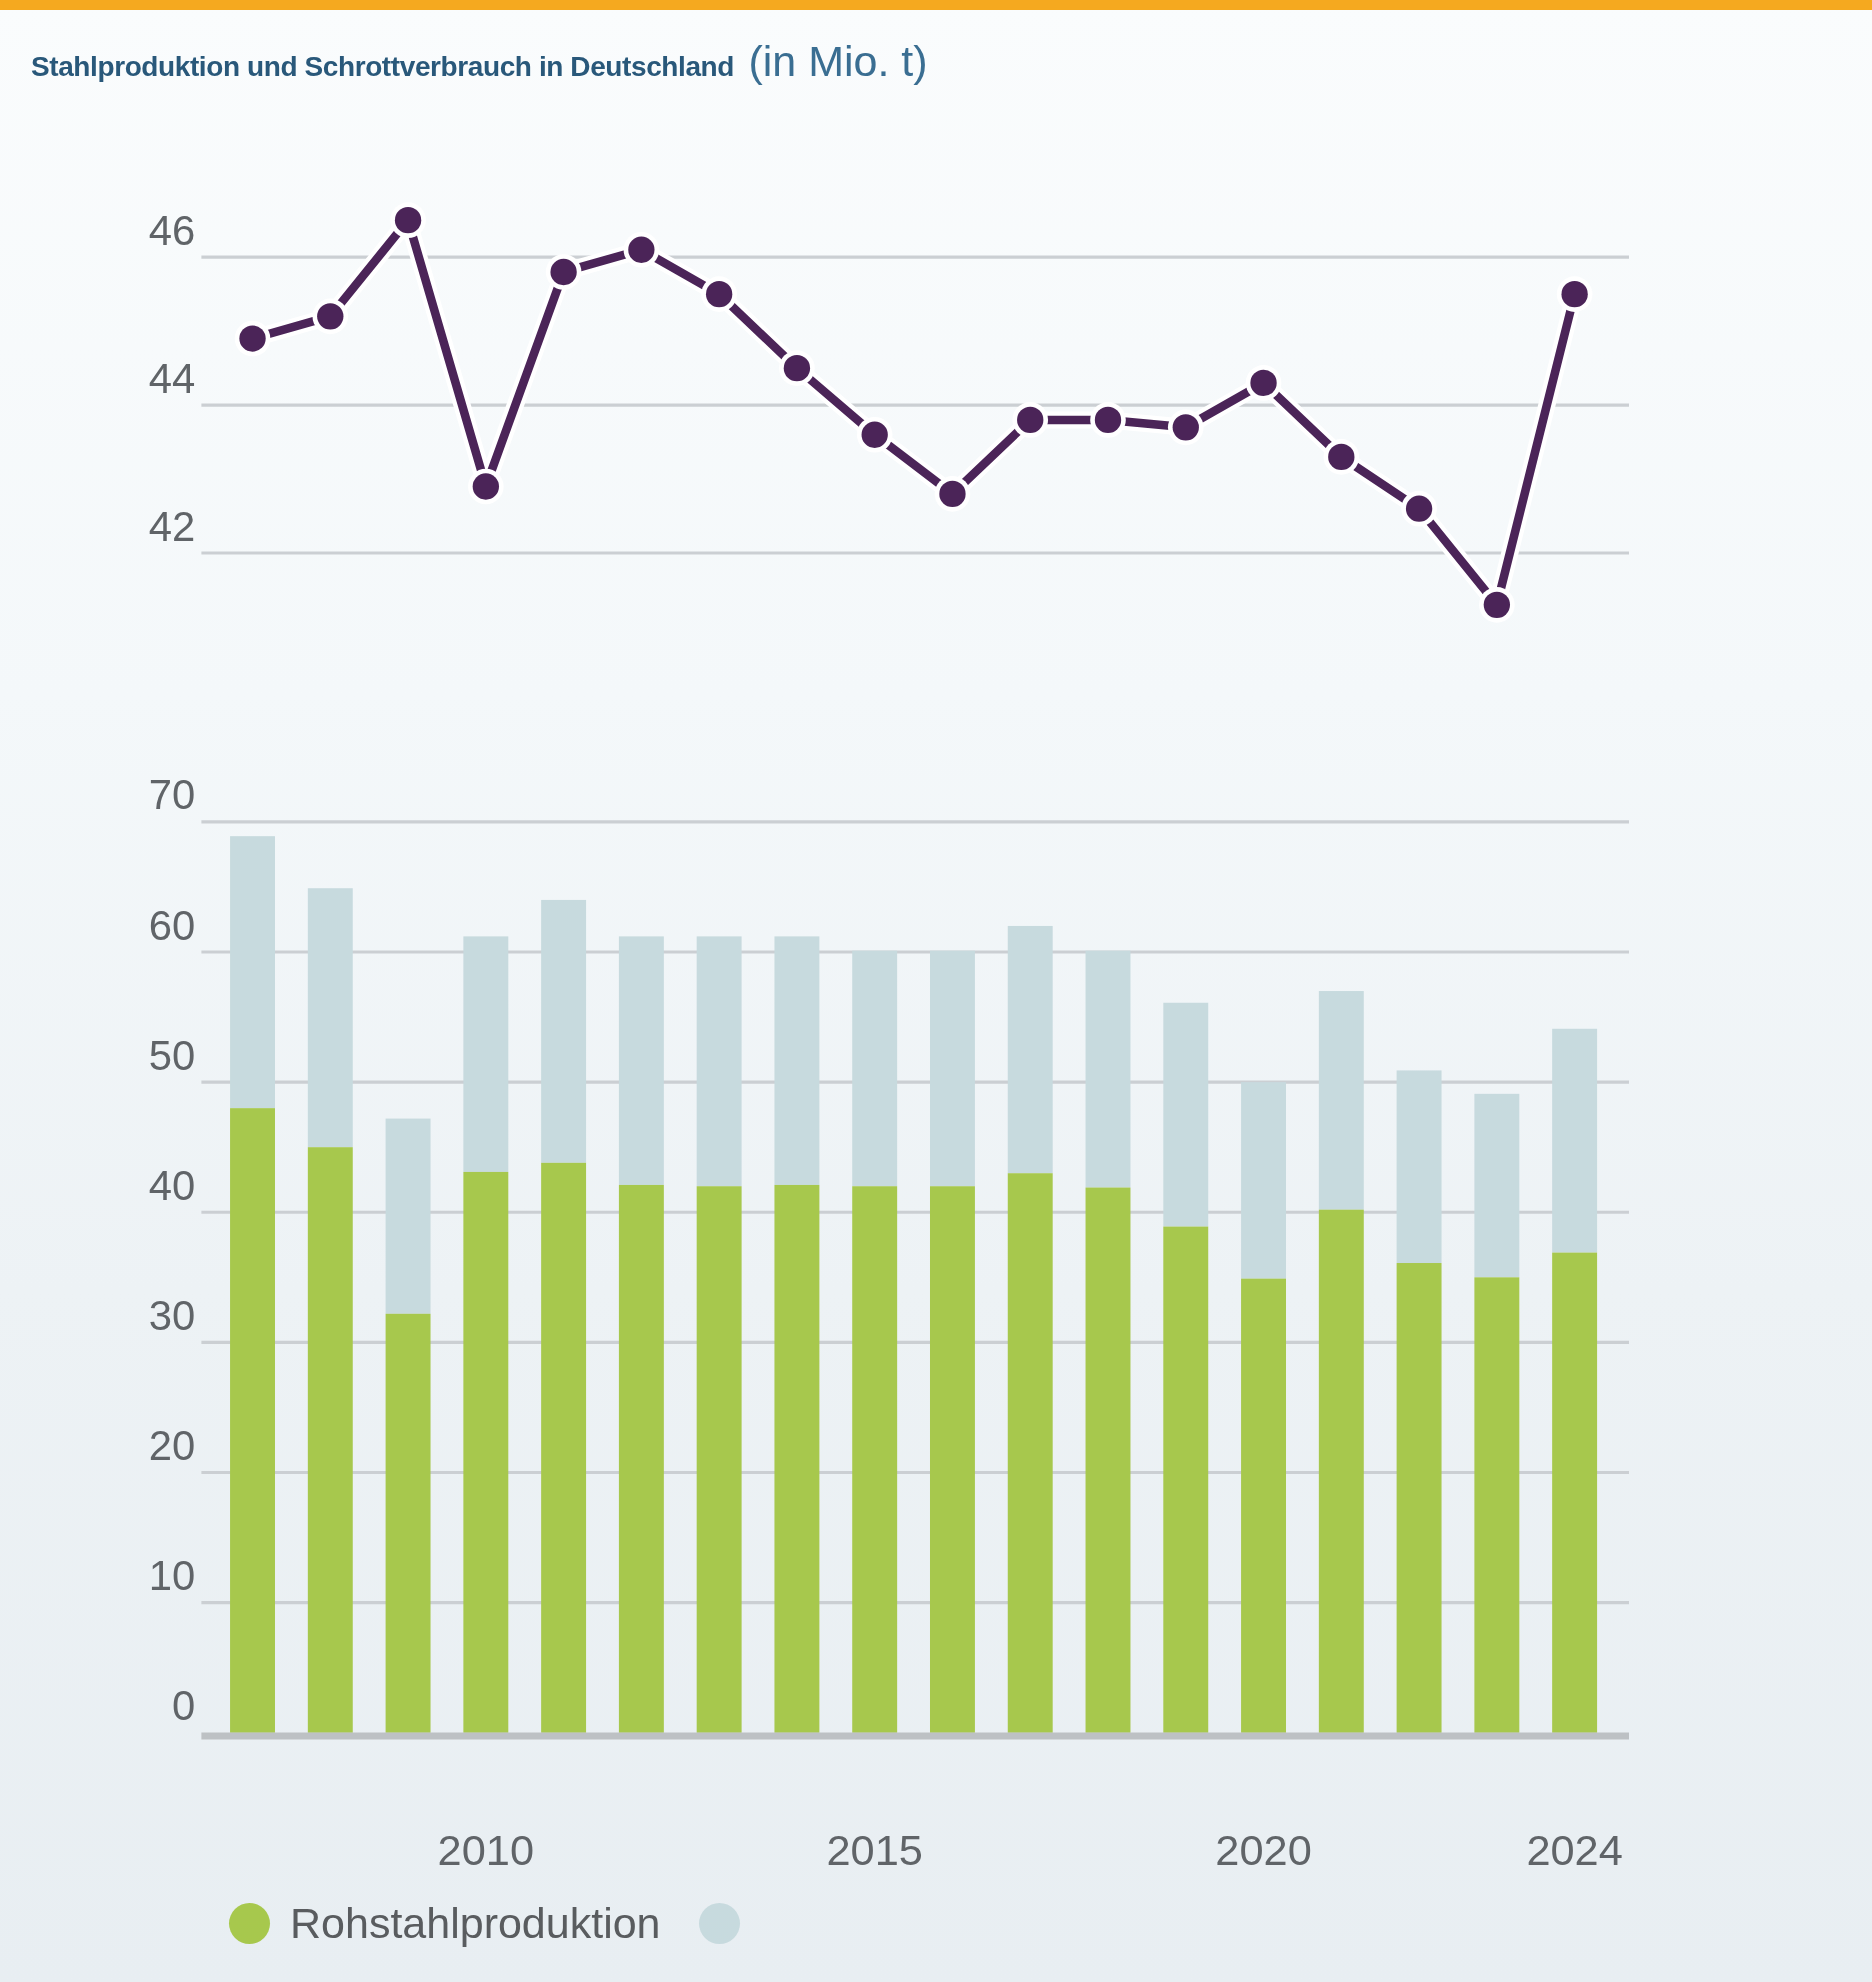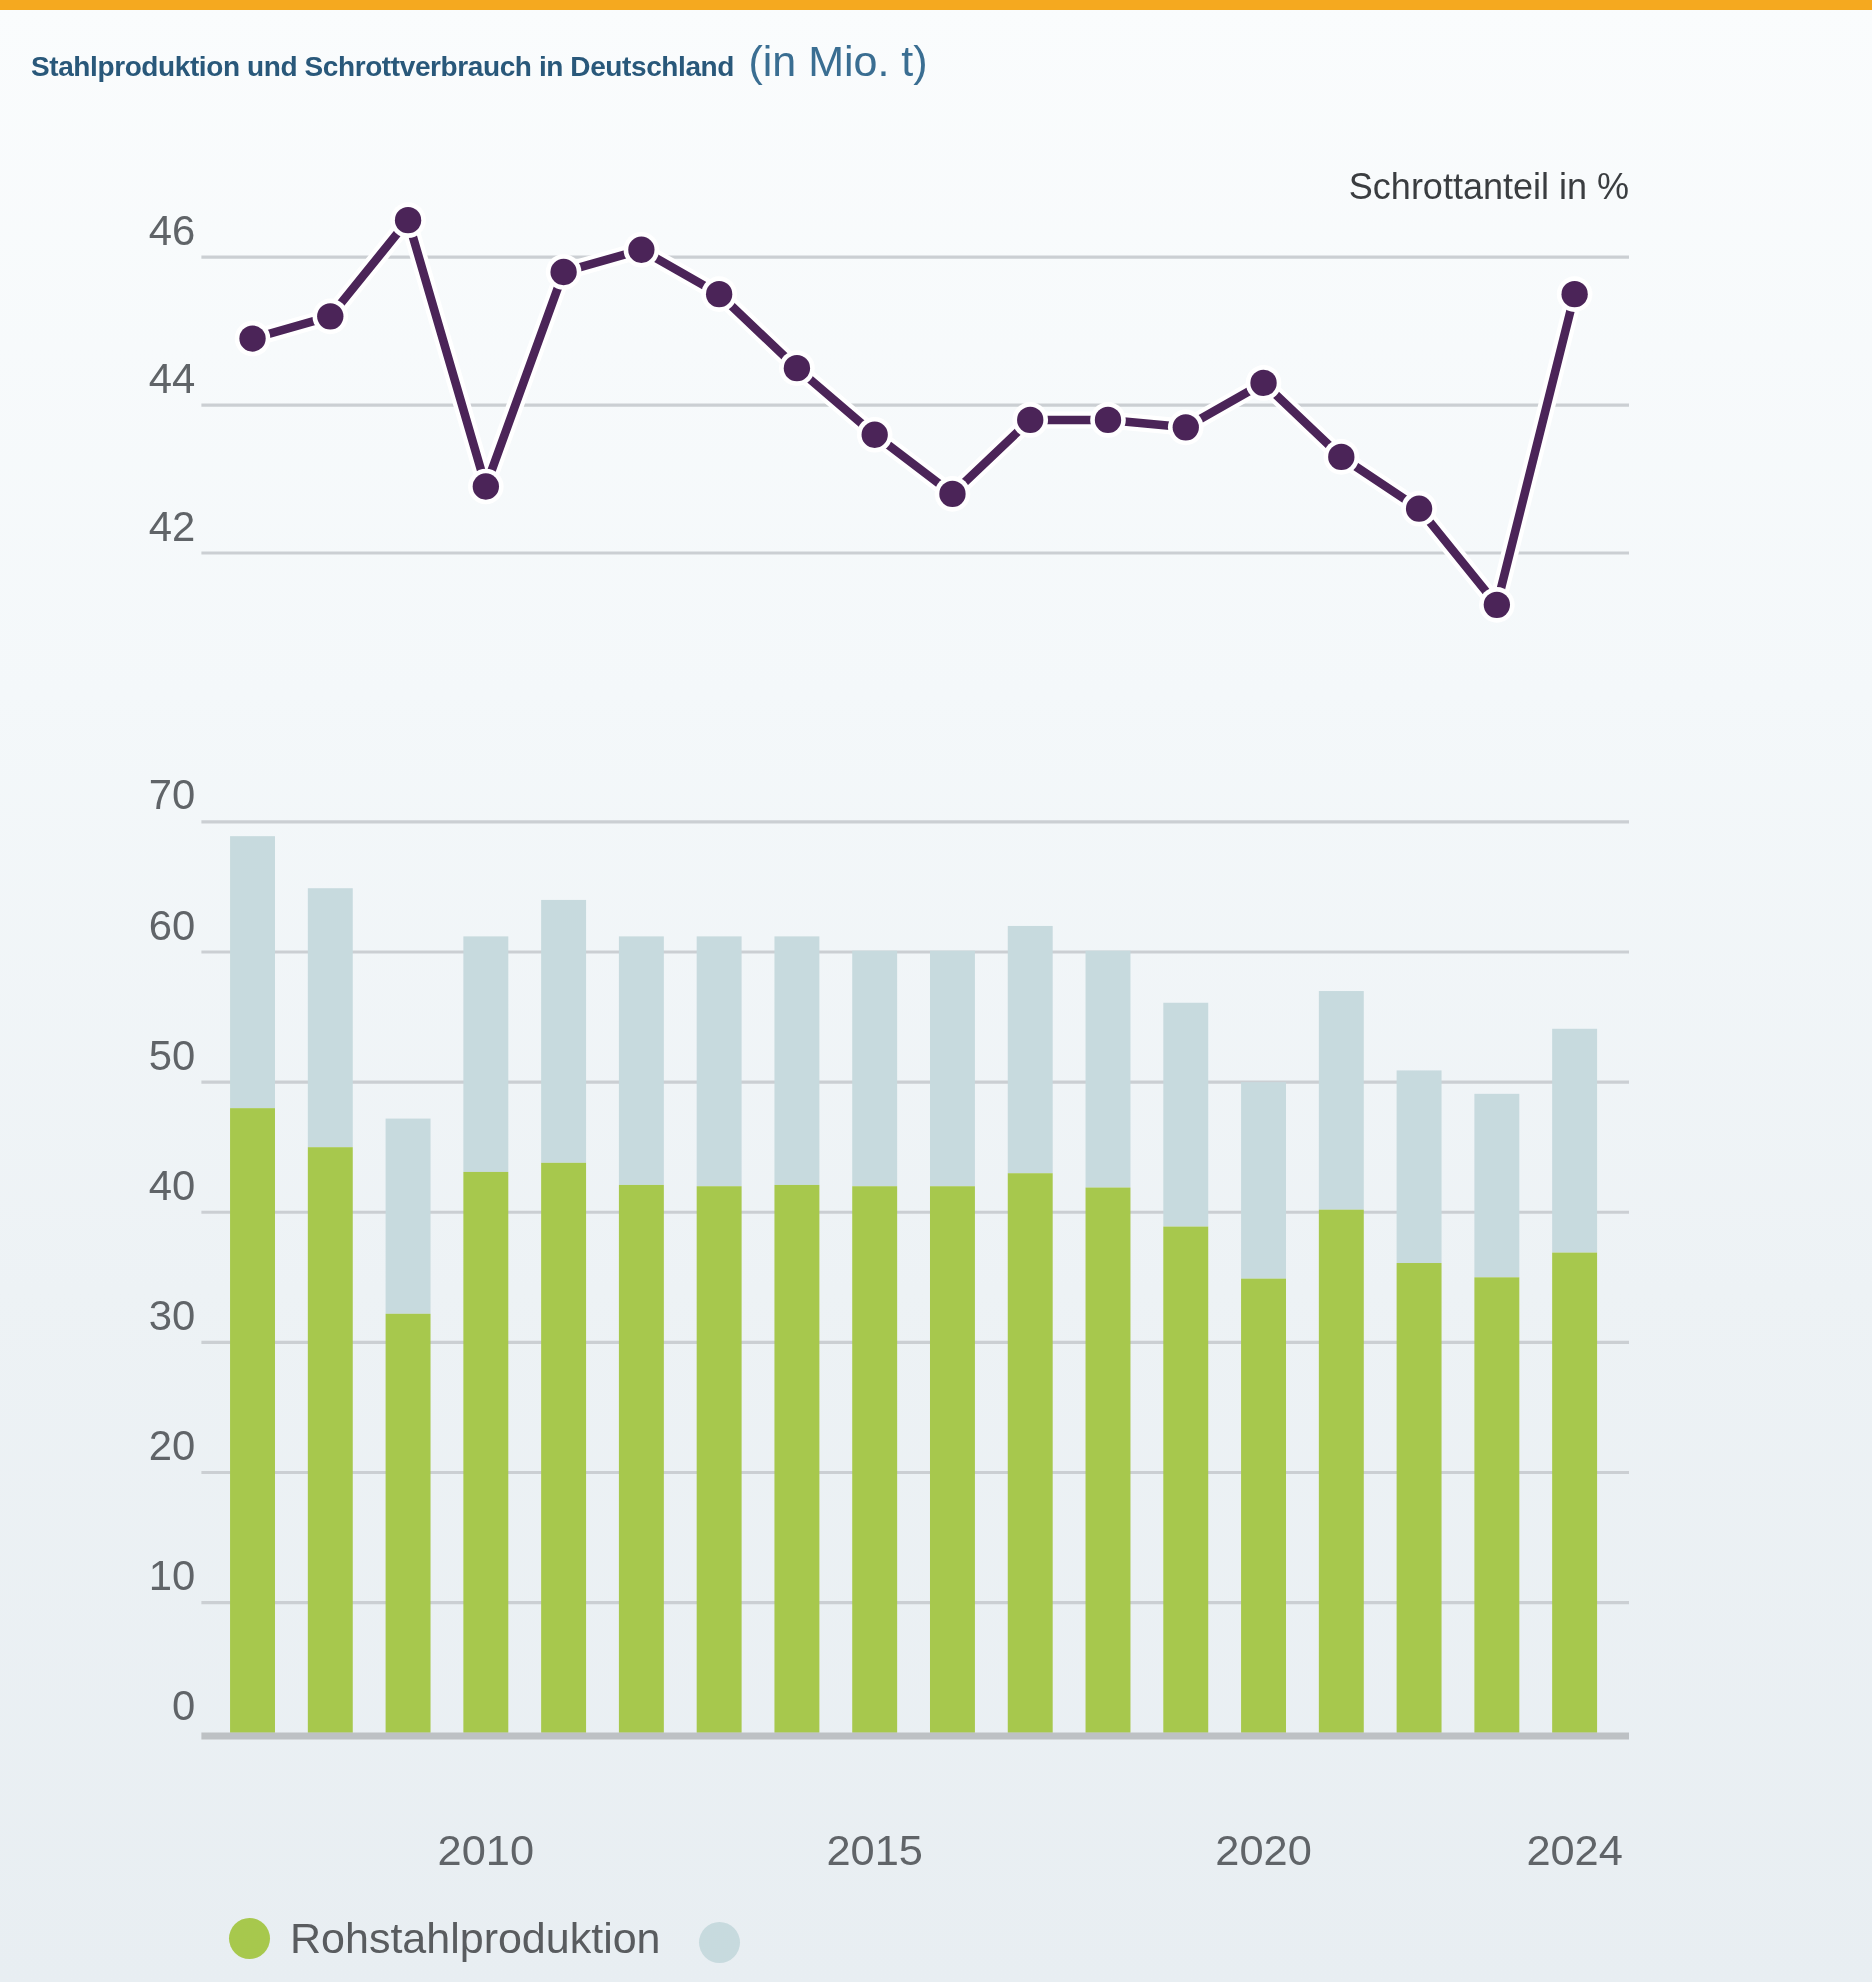--- a/index.html
+++ b/index.html
@@ -6,37 +6,36 @@
   body{font-family:"Liberation Sans", sans-serif;}
   #page{position:relative;width:1873px;height:1983px;overflow:hidden;
         background:linear-gradient(180deg,#fafcfd 0%,#f4f8fa 35%,#edf2f5 65%,#e8eef2 100%);}
   #accent-bar{position:absolute;left:0;top:0;width:100%;height:10px;}
   #title-wrap{position:absolute;left:31px;top:37px;width:1812px;white-space:nowrap;}
   #title-main{font-size:28px;font-weight:bold;letter-spacing:-0.4px;}
   #title-sub{font-size:43px;font-weight:400;margin-left:11px;}
   #line-annotation{position:absolute;top:166px;left:0;width:1629px;text-align:right;
                    font-size:36px;color:#3a3d40;}
   #chart-canvas{position:absolute;left:0;top:0;}
-  #legend{position:absolute;left:229px;top:1899px;display:flex;align-items:flex-end;gap:38px;margin-top:15px;}
+  #legend{position:absolute;left:229px;top:1899px;display:flex;align-items:center;gap:38px;}
   .legend-item{display:flex;align-items:center;gap:20px;}
   .legend-dot{width:41px;height:41px;border-radius:50%;}
   .legend-label{font-size:43px;color:#595c5f;}
 </style>
 </head>
 <body>
 
 <div id="page">
   <div id="accent-bar" style="background: rgb(245, 169, 31);"></div>
 
   <div id="title-wrap">
     <span id="title-main" style="color: rgb(41, 88, 122);">Stahlproduktion und Schrottverbrauch in Deutschland</span>
     <span id="title-sub" style="color: rgb(58, 110, 146);">(in Mio. t)</span>
   </div>
 
-  <div id="line-annotation">Schrottanteil in %</div>
 
   <svg id="chart-canvas" width="1873" height="1983" viewBox="0 0 2418 2560">
       <line x1="260" y1="332" x2="2103" y2="332" stroke="#cbcfd3" stroke-width="4"></line>
       <text x="252" y="316" text-anchor="end" font-size="54" fill="#606468" font-family="Liberation Sans, sans-serif">46</text>
       <line x1="260" y1="523" x2="2103" y2="523" stroke="#cbcfd3" stroke-width="4"></line>
       <text x="252" y="507" text-anchor="end" font-size="54" fill="#606468" font-family="Liberation Sans, sans-serif">44</text>
       <line x1="260" y1="714" x2="2103" y2="714" stroke="#cbcfd3" stroke-width="4"></line>
       <text x="252" y="698" text-anchor="end" font-size="54" fill="#606468" font-family="Liberation Sans, sans-serif">42</text>
       <polyline points="326,437.0500000000001 426.4,408.39999999999975 526.8,284.25 627.2,628.0500000000002 727.6,351.10000000000025 828,322.4499999999999 928.4000000000001,379.75 1028.8000000000002,475.25 1129.2,561.1999999999998 1229.6,637.6000000000003 1330,542.1000000000003 1430.4,542.1000000000003 1530.8000000000002,551.6499999999997 1631.2,494.35000000000025 1731.6000000000001,589.8500000000003 1832,656.6999999999998 1932.4,780.8500000000003 2032.8000000000002,379.75" fill="none" stroke="#ffffff" stroke-width="22" stroke-linejoin="round" stroke-linecap="round"></polyline>
       <polyline points="326,437.0500000000001 426.4,408.39999999999975 526.8,284.25 627.2,628.0500000000002 727.6,351.10000000000025 828,322.4499999999999 928.4000000000001,379.75 1028.8000000000002,475.25 1129.2,561.1999999999998 1229.6,637.6000000000003 1330,542.1000000000003 1430.4,542.1000000000003 1530.8000000000002,551.6499999999997 1631.2,494.35000000000025 1731.6000000000001,589.8500000000003 1832,656.6999999999998 1932.4,780.8500000000003 2032.8000000000002,379.75" fill="none" stroke="#4b2458" stroke-width="11" stroke-linejoin="round" stroke-linecap="round"></polyline>

